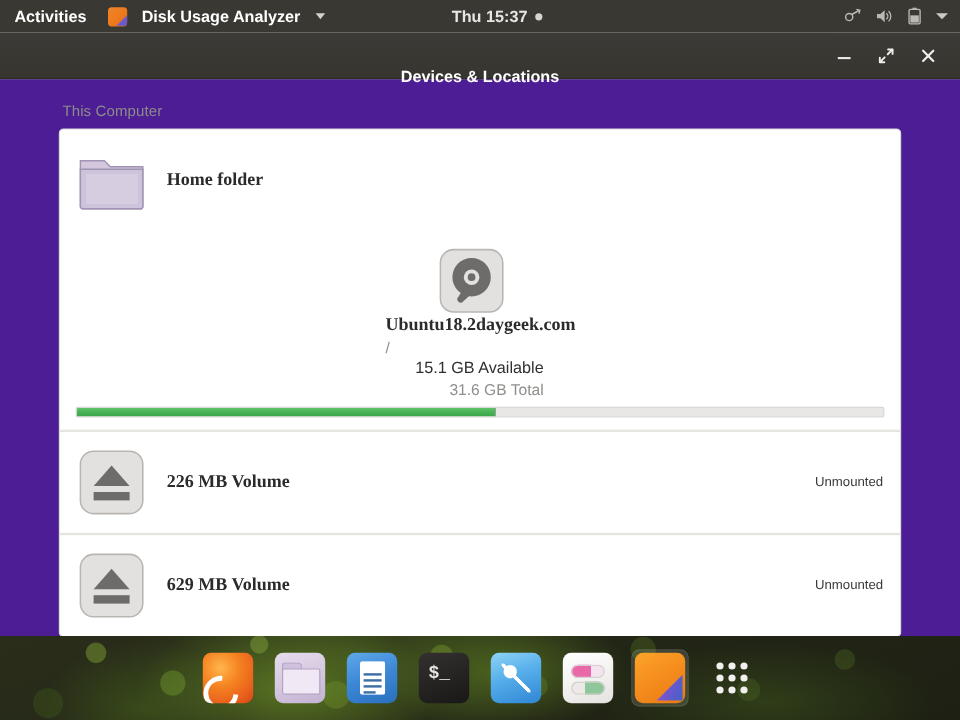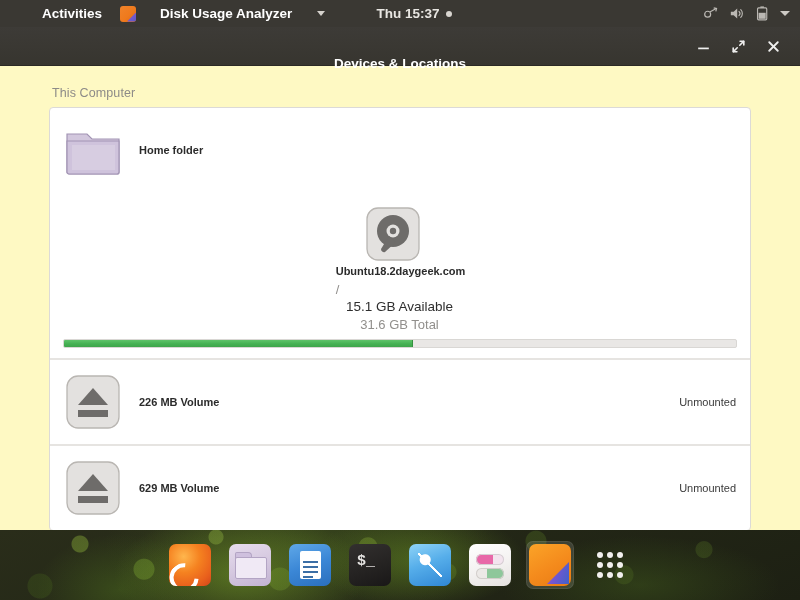--- a/index.html
+++ b/index.html
@@ -58,26 +58,25 @@
     font-size: 13.5px;
     font-weight: bold;
     z-index: 50;
   }
   .tb-activities {
     padding: 0 10px 0 12px;
     line-height: 27px;
     height: 27px;
     display: flex;
     align-items: flex-start;
-    margin-left: 30px;
   }
   .tb-app {
     display: flex;
     align-items: center;
-    gap: 24px;
+    gap: 12px;
     padding: 12px 8px;
     height: 27px;
   }
   .tb-app-icon {
     width: 16px; height: 16px;
     border-radius: 3px;
     background: linear-gradient(135deg, #f0832a 0%, #ef7a1d 55%, #d96a16 100%);
     position: relative;
     overflow: hidden;
     flex: none;
@@ -188,21 +187,21 @@
     align-items: center;
     gap: 18px;
     padding-right: 12px;
     z-index: 2;
   }
   .wc { width: 17px; height: 17px; cursor: pointer; display: block; opacity: 0.92; }
 
   
   #content {
     flex: 1;
-    background: #fef9c3;
+    background: #4c1d95;
     padding: 20px 49px 0 49px;
     overflow: hidden;
   }
   .section-label {
     color: #8d8b88;
     font-size: 12.5px;
     margin: 0 0 7px 3px;
     letter-spacing: 0.1px;
   }
   .panel {
@@ -218,43 +217,43 @@
     min-height: 84px;
     cursor: pointer;
   }
   .row + .row, .row-group + .row-group { border-top: 1px solid #e6e4e1; }
   .row-group { display: block; }
   .row-group + .row-group > .row { border-top: 1px solid #e6e4e1; }
 
   .row-icon { width: 60px; height: 58px; flex: none; margin-right: 16px; display: block; }
   .row-text { flex: 1; min-width: 0; }
   .row-title {
-    font-size: 11px;
+    font-size: 15px;
     font-weight: bold;
     color: #2b2b2b;
     line-height: 17px;
+    font-family: Liberation Serif, serif;
   }
   .row-sub {
     font-size: 13px;
     color: #918f8c;
     line-height: 17px;
     margin-top: 1px;
   }
   .row-right { text-align: right; flex: none; padding-right: 2px; }
   .row-right .primary {
     font-size: 13.5px;
     color: #2f2f2f;
     line-height: 17px;
   }
   .row-right .secondary {
     font-size: 13px;
     color: #918f8c;
     line-height: 17px;
     margin-top: 1px;
-    text-align: center;
   }
   .row-right .muted {
     font-size: 11px;
     color: #3a3a3a;
   }
 
   
   .bar-wrap {
     padding: 0 13px 10px 13px;
     background: #ffffff;

